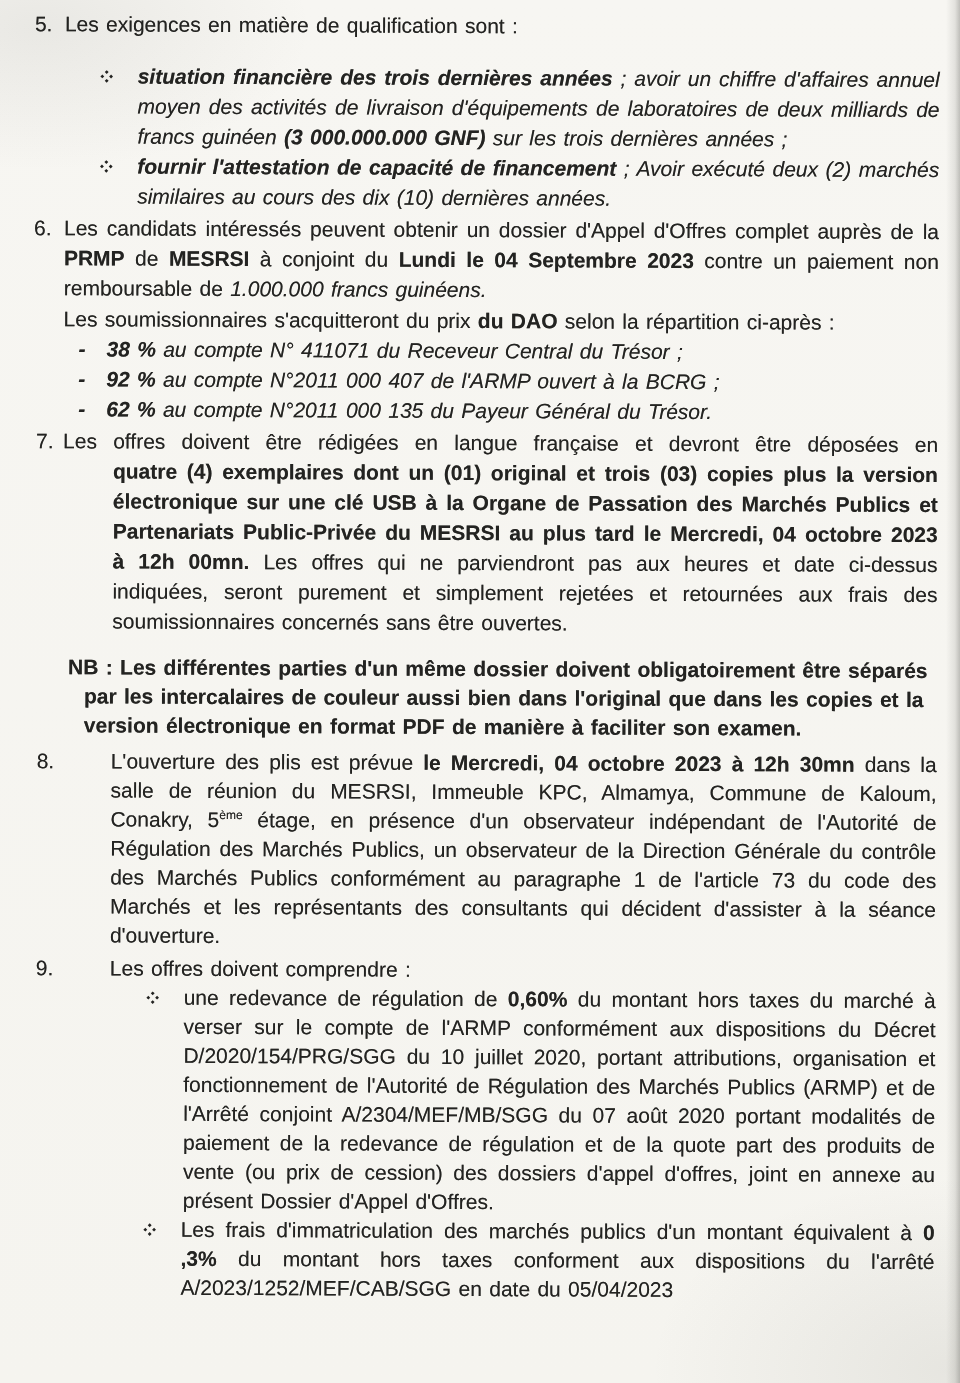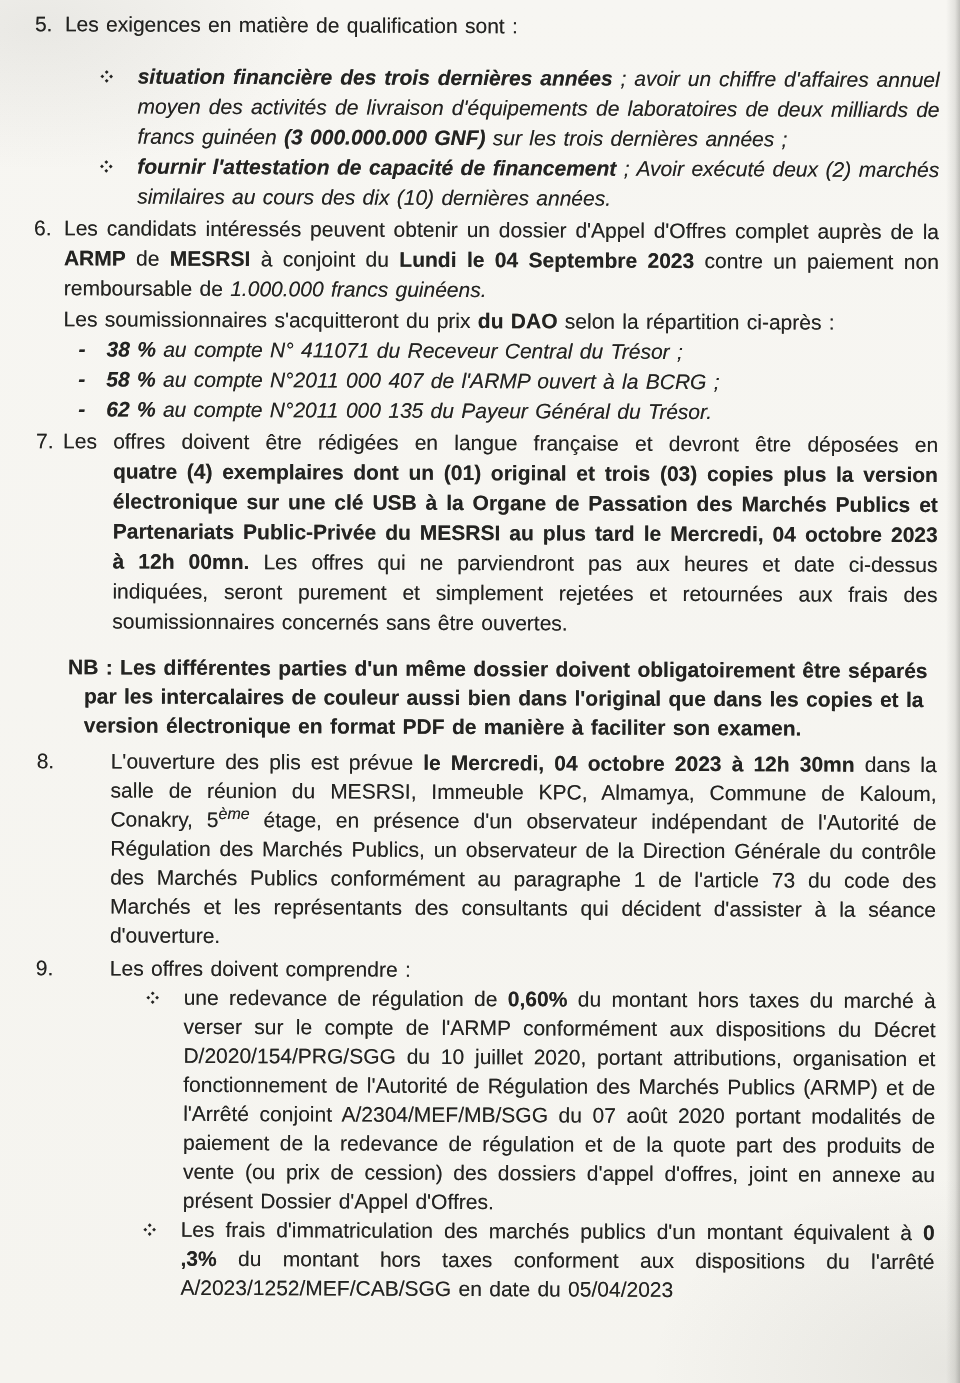--- a/index.html
+++ b/index.html
@@ -46,21 +46,21 @@
   .dash-row .dash{flex:0 0 28px;font-weight:bold;}
   .item7{margin-top:2px;}
   .block7{margin-left:115px;}
   .nb{
     margin-left:71px;margin-top:16px;
     padding-left:16px;text-indent:-16px;
     font-weight:bold;line-height:29px;
   }
   .item8{margin-top:7px;}
   .item9{margin-top:4px;}
-  .sup{font-size:16px;vertical-align:super;line-height:0;font-style:italic;}
+  .sup{font-size:12px;vertical-align:super;line-height:0;}
   svg.diamond{display:block;}
 </style>
 </head>
 <body>
 
 <div class="page">
   <div class="doc">
 
     <div class="num-item item5">
       <span class="num">5.</span>
@@ -95,35 +95,35 @@
         </svg>
       </span>
       <div class="body justify i">
         <span class="bi">fournir l'attestation de capacité de financement</span><span> ; Avoir exécuté deux (2) marchés similaires au cours des dix (10) dernières années.</span>
       </div>
     </div>
 
     <div class="num-item item6">
       <span class="num">6.</span>
       <div class="body justify">
-        <span>Les candidats intéressés peuvent obtenir un dossier d'Appel d'Offres complet auprès de la </span><span class="b">ARMP</span><span> de </span><span class="b">MESRSI</span><span> à conjoint du </span><span class="b">Lundi le 04 Septembre 2023</span><span> contre un paiement non remboursable de </span><span class="i">1.000.000 francs guinéens.</span>
+        <span>Les candidats intéressés peuvent obtenir un dossier d'Appel d'Offres complet auprès de la </span><span class="b">PRMP</span><span> de </span><span class="b">MESRSI</span><span> à conjoint du </span><span class="b">Lundi le 04 Septembre 2023</span><span> contre un paiement non remboursable de </span><span class="i">1.000.000 francs guinéens.</span>
       </div>
     </div>
 
     <div class="plain-line">
       <span>Les soumissionnaires s'acquitteront du prix </span><span class="b">du DAO</span><span> selon la répartition ci-après :</span>
     </div>
 
     <div class="dash-row i">
       <span class="dash">-</span>
       <div class="dash-body"><span class="bi">38 %</span><span> au compte N° 411071 du Receveur Central du Trésor ;</span></div>
     </div>
     <div class="dash-row i">
       <span class="dash">-</span>
-      <div class="dash-body"><span class="bi">58 %</span><span> au compte N°2011 000 407 de l'ARMP ouvert à la BCRG ;</span></div>
+      <div class="dash-body"><span class="bi">92 %</span><span> au compte N°2011 000 407 de l'ARMP ouvert à la BCRG ;</span></div>
     </div>
     <div class="dash-row i">
       <span class="dash">-</span>
       <div class="dash-body"><span class="bi">62 %</span><span> au compte N°2011 000 135 du Payeur Général du Trésor.</span></div>
     </div>
 
     <div class="num-item item7" style="margin-left:38px;">
       <span class="num" style="flex-basis:27px;">7.</span>
       <div class="body force-last"><span>Les offres doivent être rédigées en langue française et devront être déposées en</span></div>
     </div>

